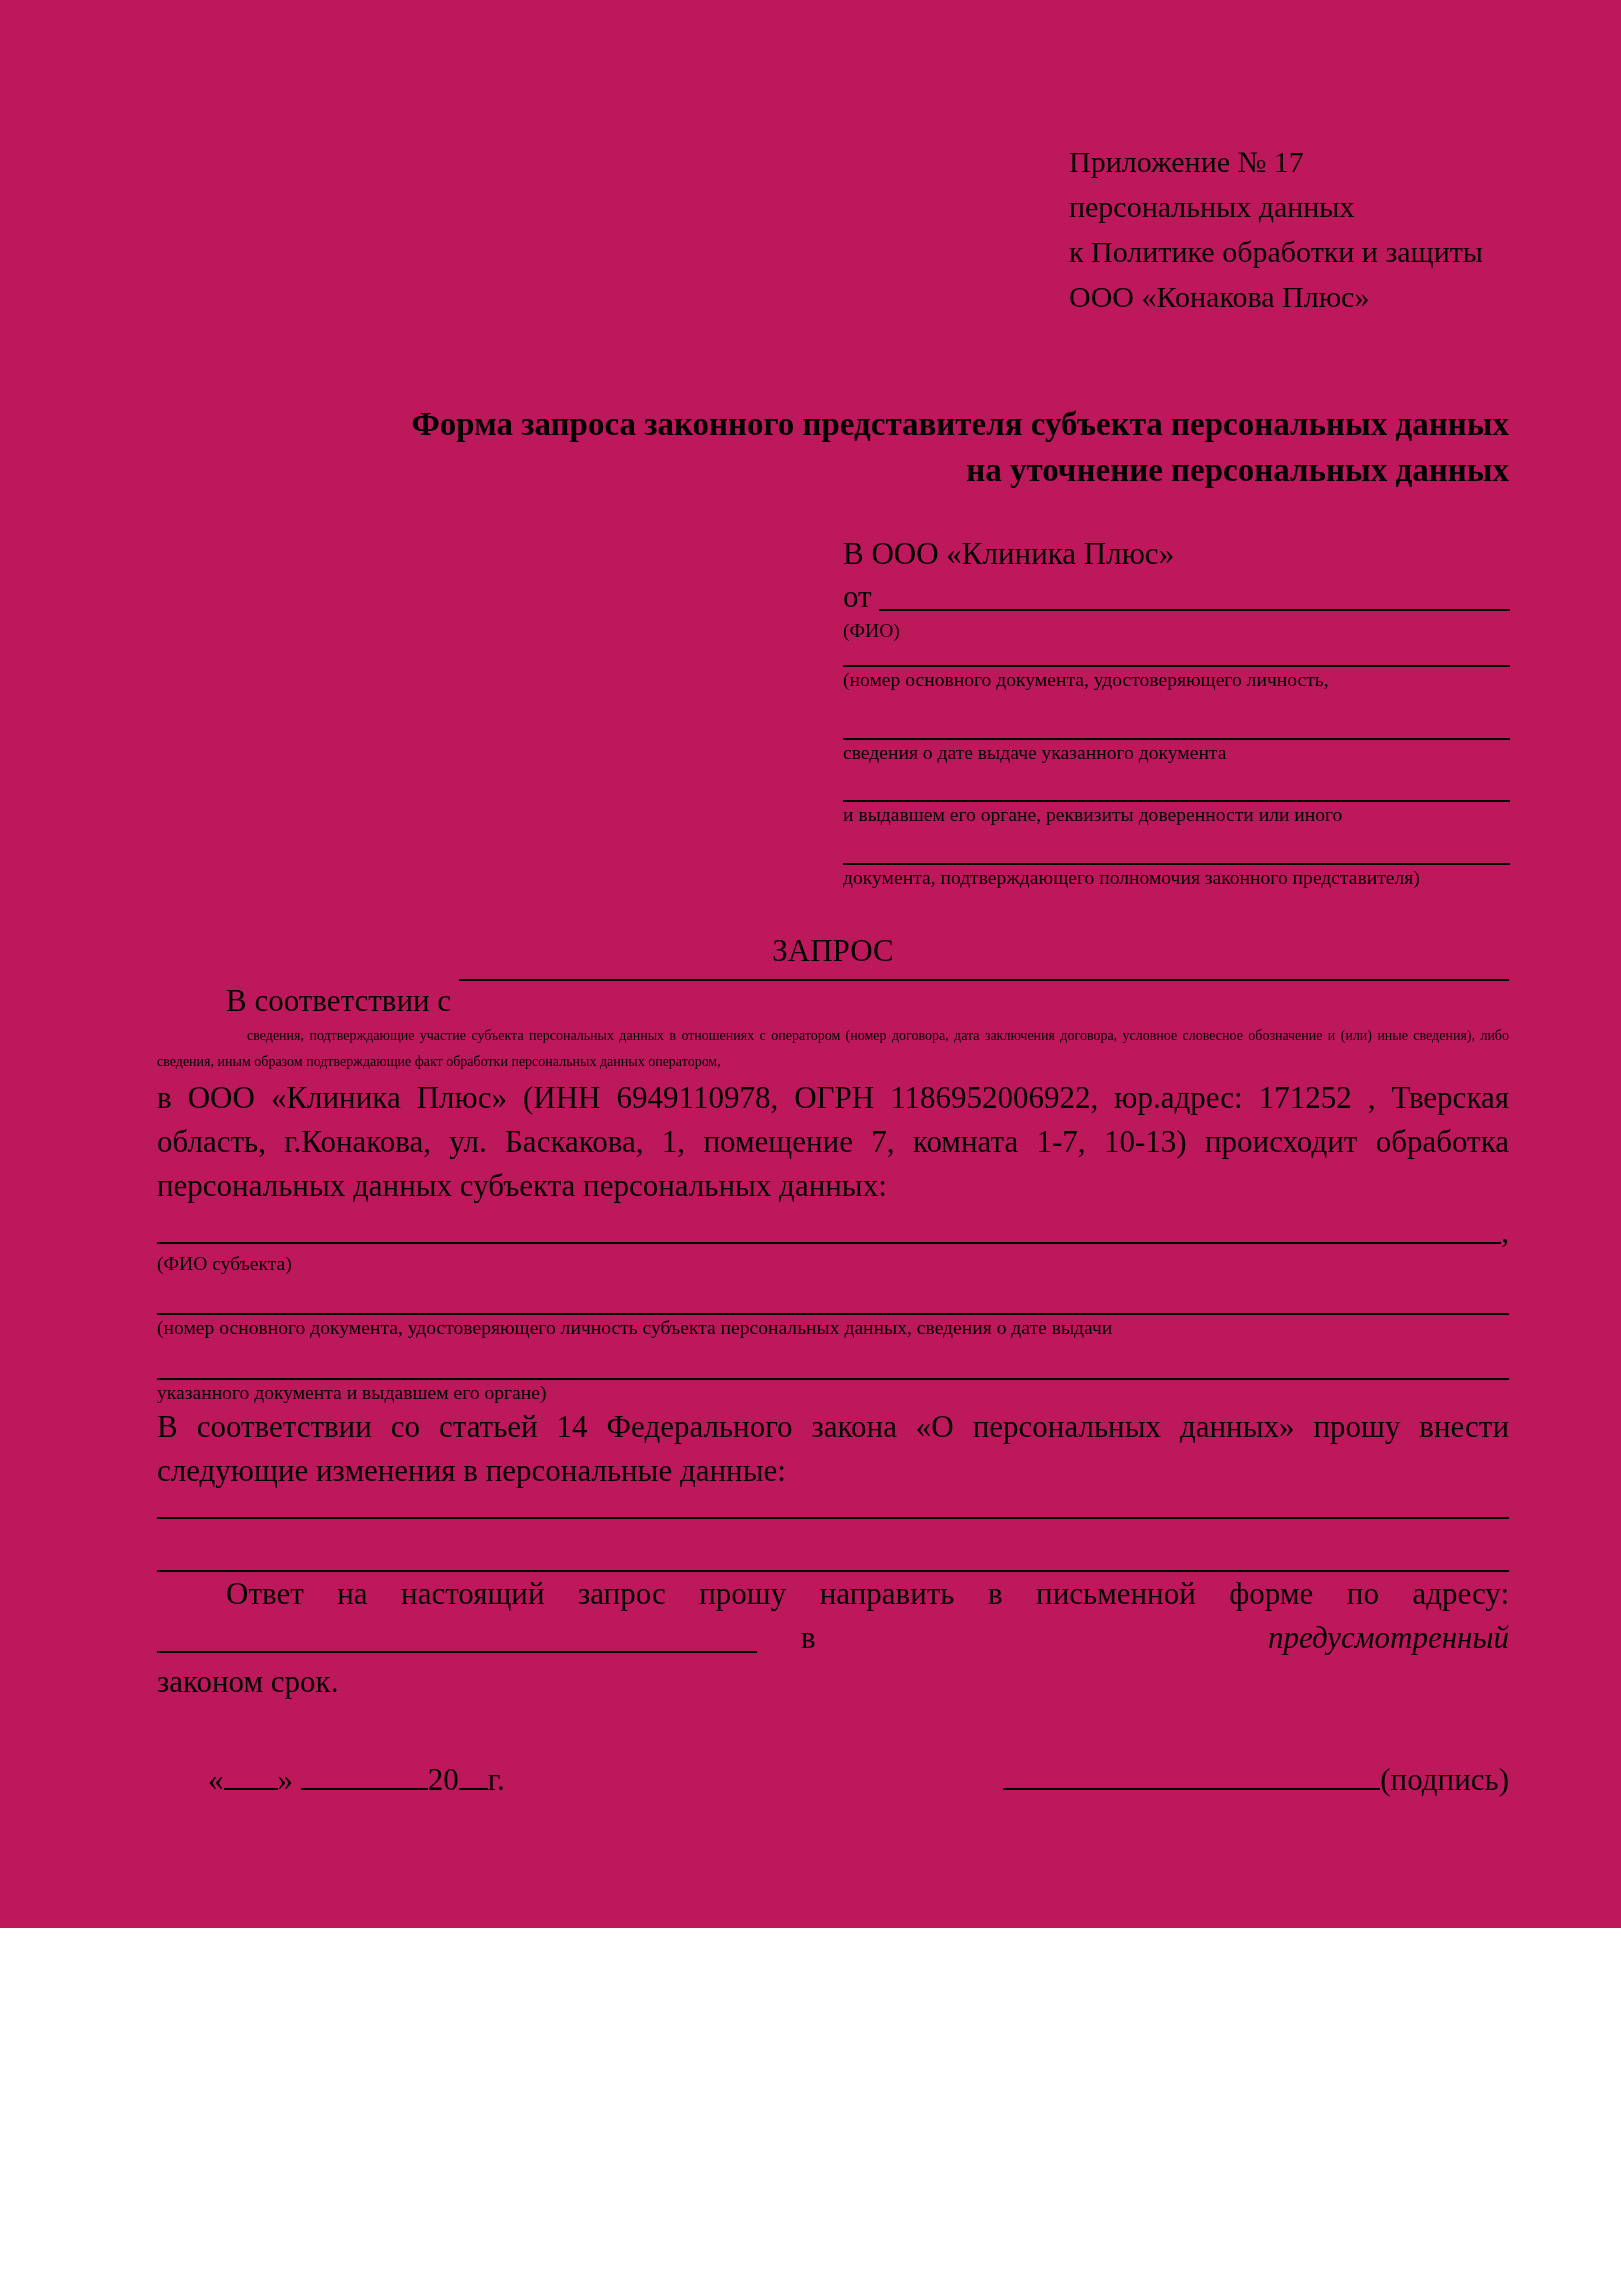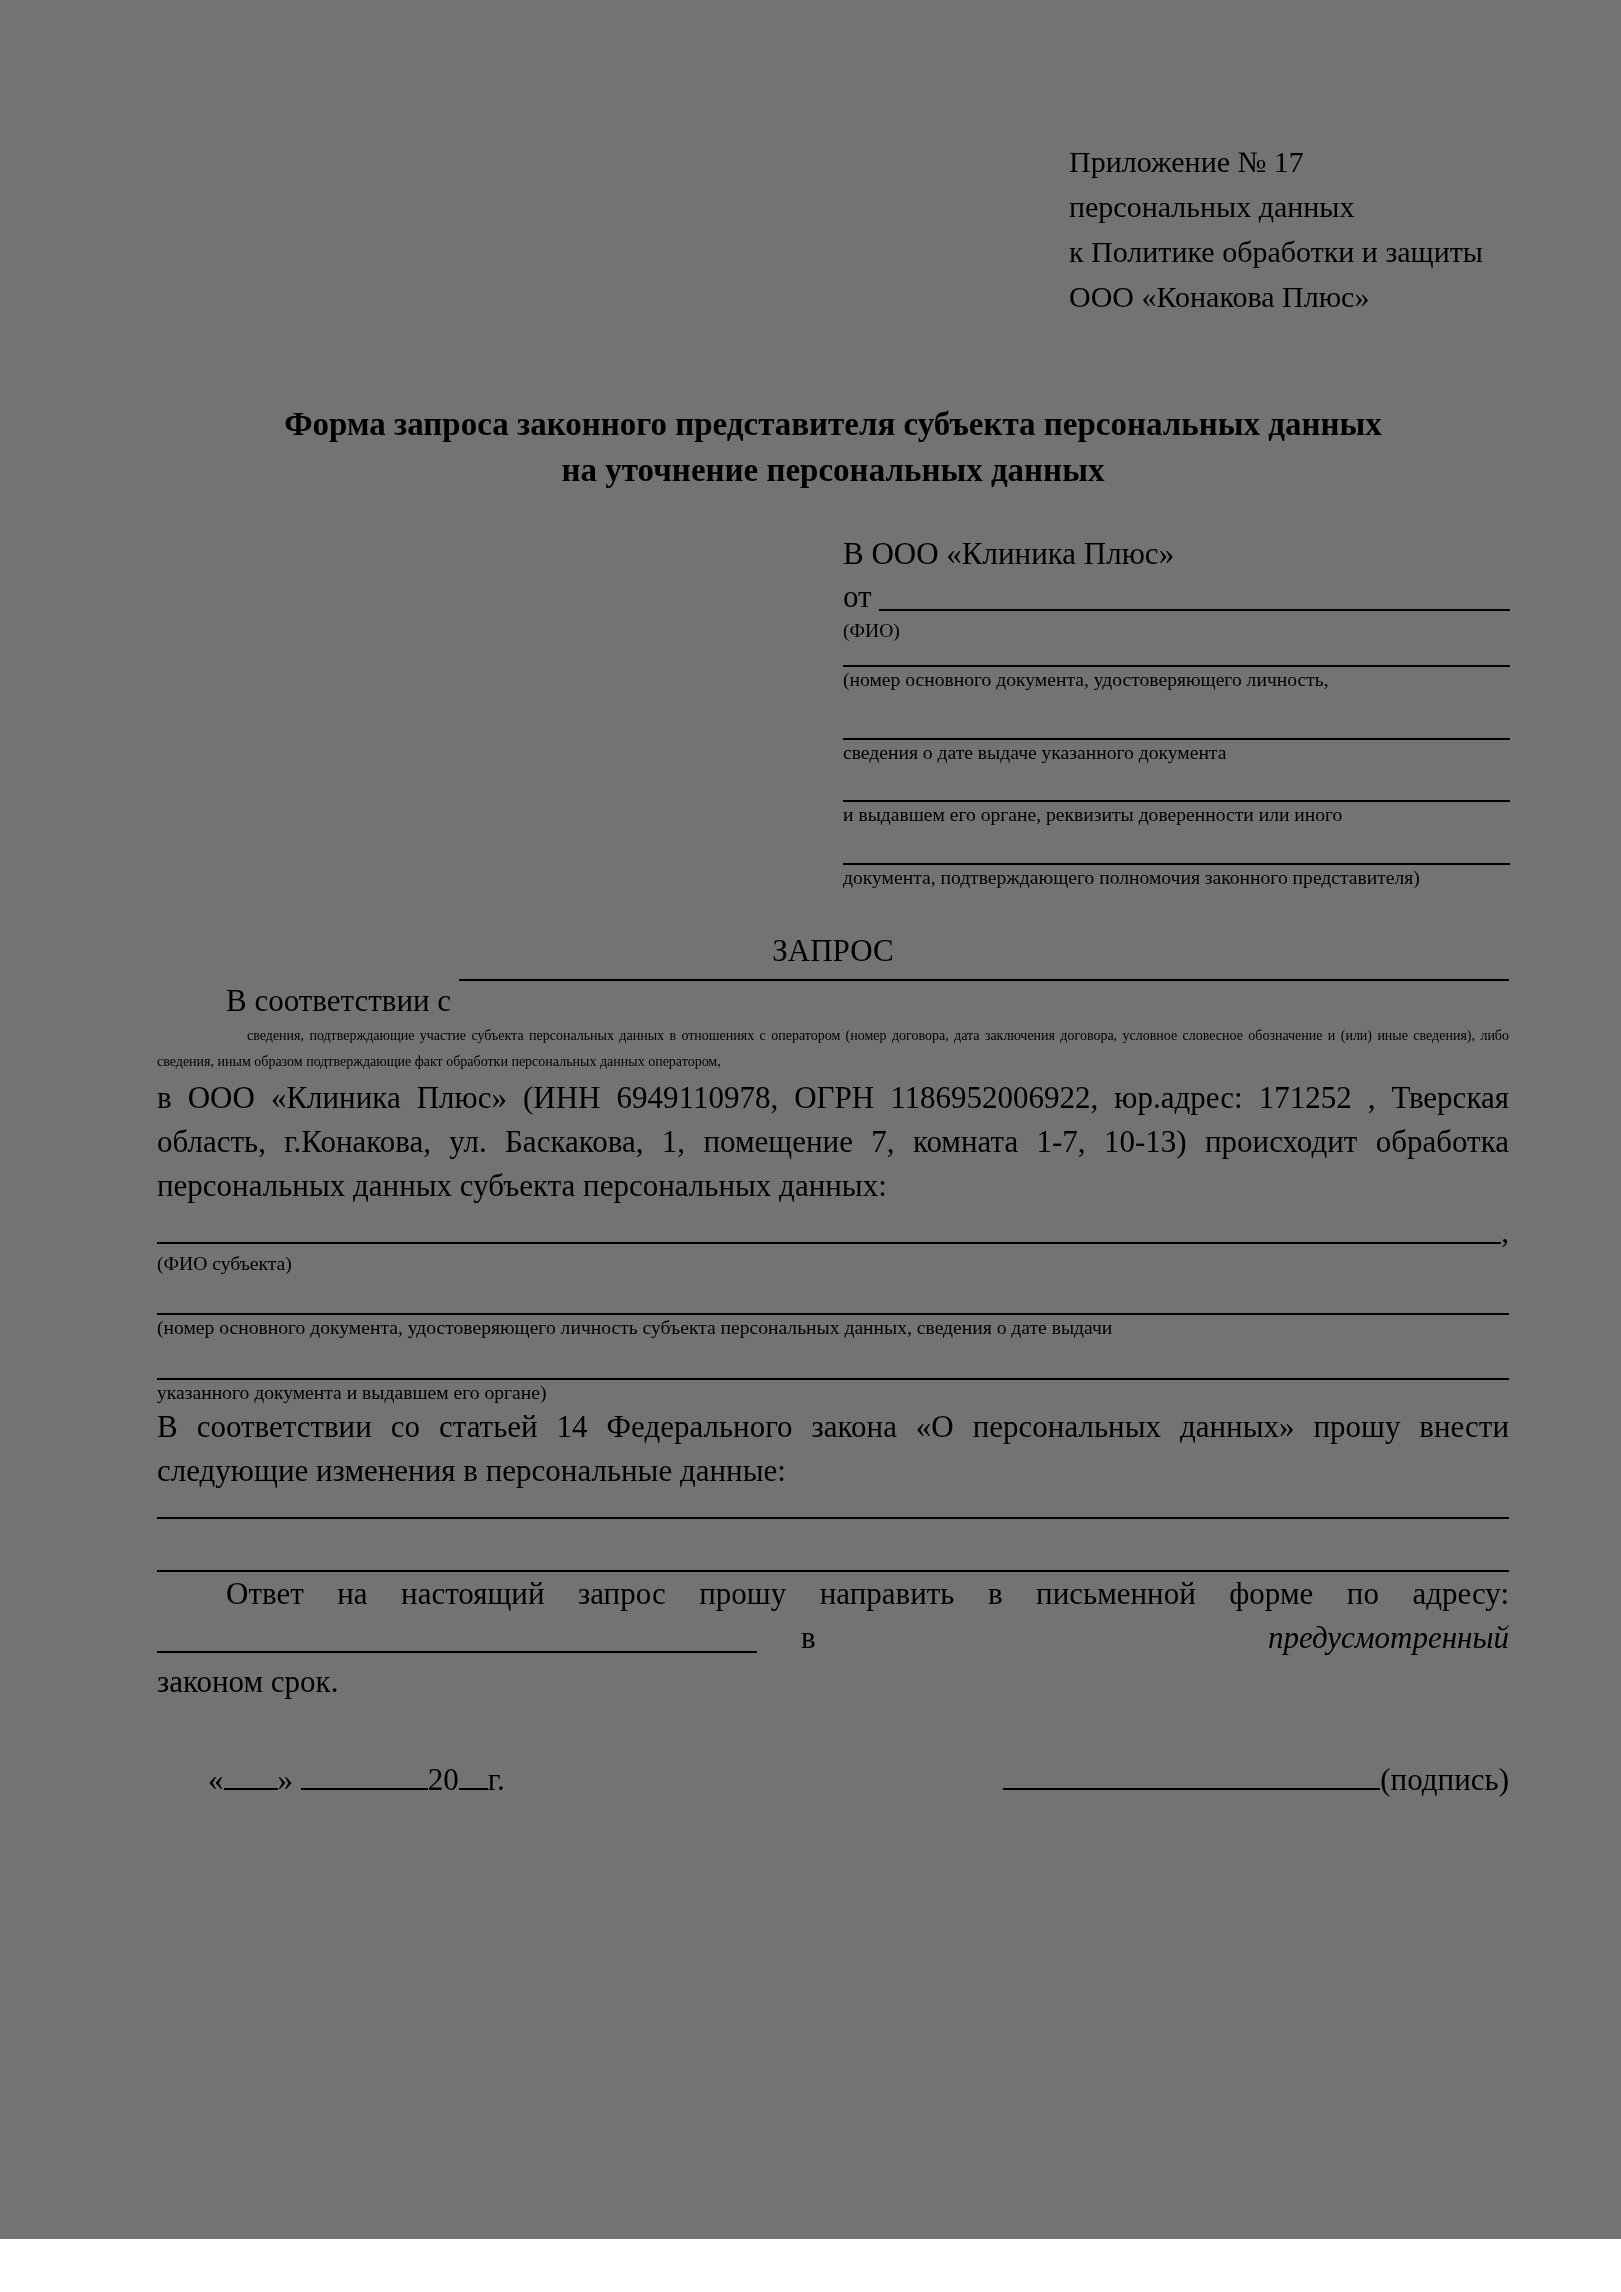--- a/index.html
+++ b/index.html
@@ -1,28 +1,28 @@
 <!DOCTYPE html>
 <html><head>
 <meta charset="utf-8">
 <style>
   * { margin:0; padding:0; box-sizing:border-box; }
   html,body { margin:0; padding:0; }
   body { width:1621px; height:2293px; background:#ffffff; }
   .page {
     position:relative;
-    width:1621px; height:2239px;
-    background:#737373; color:#000000;
+    width:1621px; height:1928px;
+    background:#be185d; color:#000000;
     font-family:"Liberation Serif", serif;
     font-size:31px; line-height:44px;
     padding:139px 112px 0 157px;
     overflow:hidden;
   }
   .header-block { margin-left:912px; font-size:30px; line-height:45px; }
-  .doc-title { margin-top:82px; text-align:center; font-weight:bold; font-size:33px; line-height:46px; }
+  .doc-title { margin-top:82px; text-align:right; font-weight:bold; font-size:33px; line-height:46px; }
   .addr-block { margin-top:39px; margin-left:686px; width:667px; }
   .addr-to { line-height:43px; }
   .fill-row { display:flex; align-items:flex-end; line-height:43px; }
   .fill-row .lbl { white-space:pre; }
   .flex-blank { flex:1 1 auto; border-bottom:2.9px solid #000; margin-bottom:6.9px; height:0; }
   .u-line { border-bottom:2.9px solid #000; }
   .h24 { height:23.5px; } .h26 { height:25.5px; } .h38 { height:37px; } .h40 { height:39px; }
   .h48 { height:47px; } .h54 { height:53px; }
   .caption { font-size:19.6px; line-height:25.5px; text-align:left; }
   .footnote { font-size:14px; line-height:26.5px; text-align:justify; text-indent:90px; }

